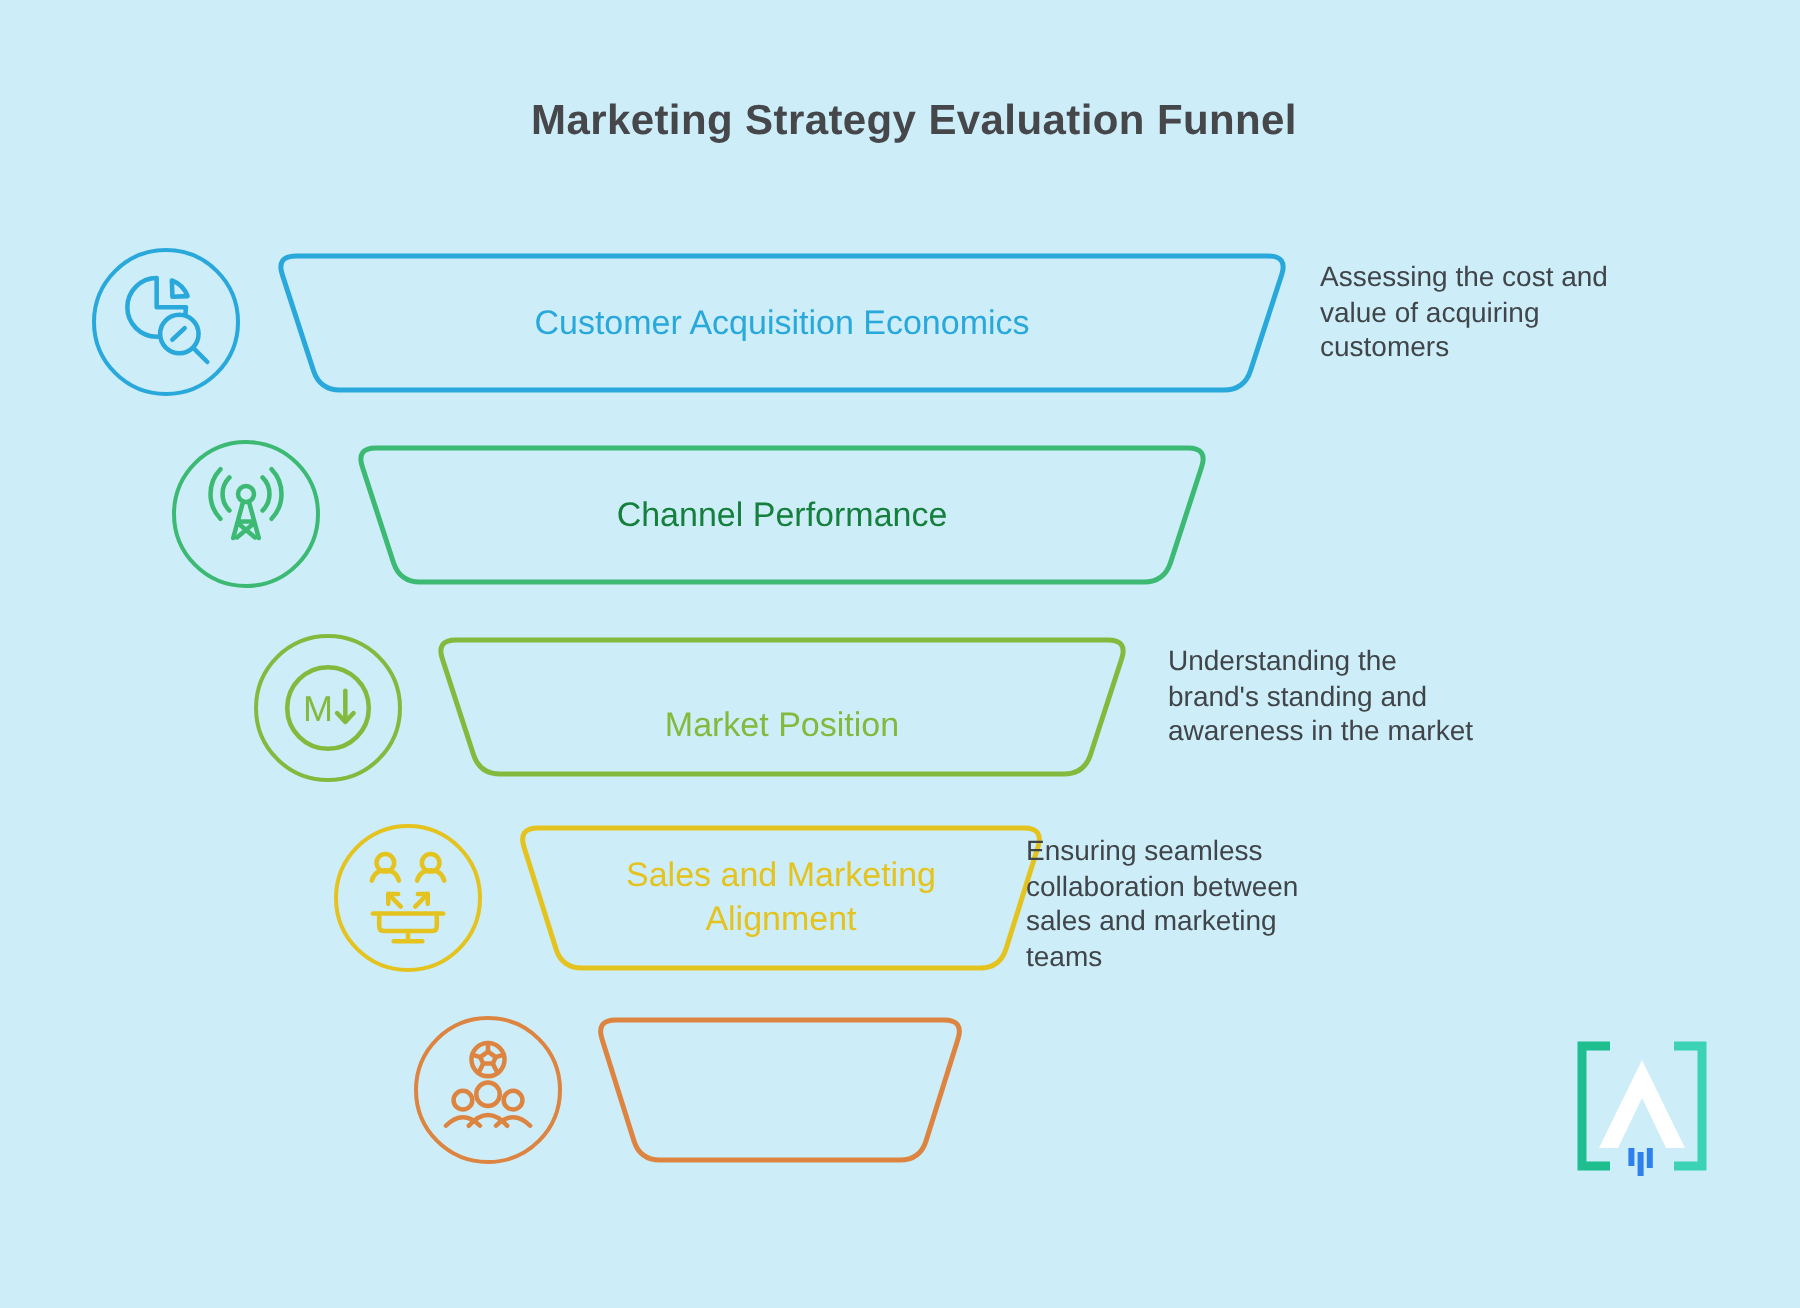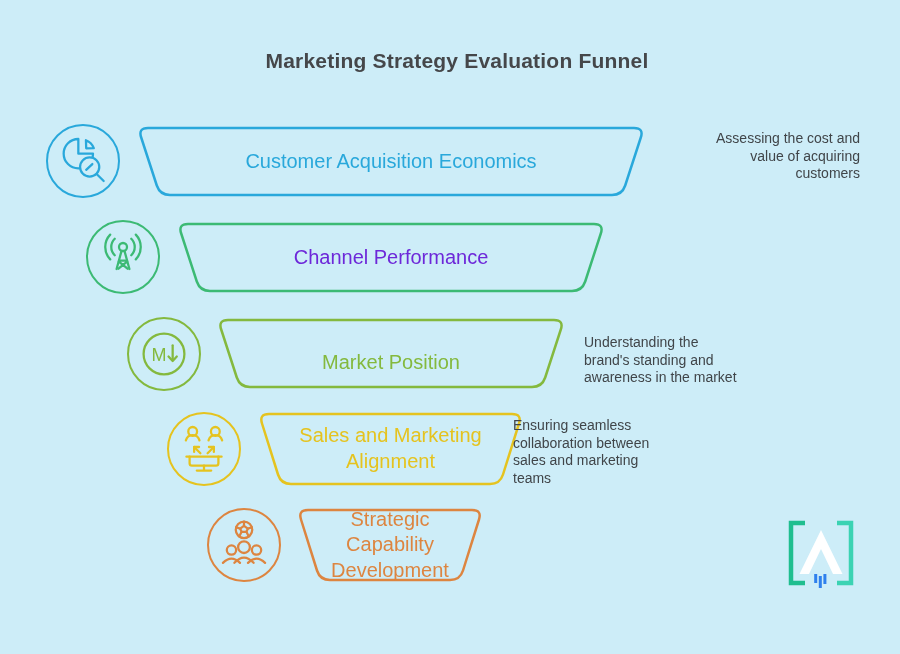--- a/index.html
+++ b/index.html
@@ -30,21 +30,21 @@
     justify-content: center;
   }
   .icon-circle svg { display:block; }
   .stage-shape { position: absolute; display:block; }
   .stage-label {
     position: absolute;
     display: flex;
     align-items: center;
     justify-content: center;
     text-align: center;
-    font-size: 20px;
+    font-size: 17px;
     font-weight: 500;
     line-height: 1.28;
     white-space: pre-line;
   }
   .stage-desc {
     position: absolute;
     font-size: 14px;
     line-height: 17.5px;
     white-space: pre-line;
   }
@@ -63,53 +63,53 @@
       <path d="M26.2 8.4 A10.2 10.2 0 0 1 32.1 14.3 L26.4 14.5 Z"></path>
       <circle cx="29" cy="28.5" r="7.2" fill="#CDEDF8"></circle>
       <path d="M26.4 30.6 L31 26.3"></path>
       <path d="M34.2 33.7 L39.5 39"></path>
     </svg>
   </div>
   <svg class="stage-shape" style="left:136px; top:126px;" width="510" height="71">
     <path d="M12 2 L498 2 Q508 2 504.8 11.5 L489.2 59.5 Q486 69 476 69 L34 69 Q24 69 20.8 59.5 L5.2 11.5 Q2 2 12 2 Z" fill="none" stroke-width="2.5" stroke-linejoin="round" stroke="#29A8DB"></path>
   </svg>
   <div class="stage-label" style="left: 136px; top: 126px; width: 510px; height: 71px; color: rgb(41, 168, 219);">Customer Acquisition Economics</div>
-  <div class="stage-desc" style="left:660px; top:130px; width:200px;text-align:right;">Assessing the cost and
+  <div class="stage-desc" style="left:660px; top:130px; width:200px;">Assessing the cost and
 value of acquiring
 customers</div>
 
   <div class="icon-circle" style="left: 86px; top: 220px; color: rgb(60, 186, 116);">
     <svg width="64" height="64" viewBox="0 0 48 48" fill="none" stroke="currentColor" stroke-width="1.7" stroke-linecap="round" stroke-linejoin="round">
       <circle cx="24" cy="16.5" r="3"></circle>
       <path d="M17.8 10.3 A8.7 8.7 0 0 0 17.8 22.7"></path>
       <path d="M14.4 7.2 A13.5 13.5 0 0 0 14.4 25.8"></path>
       <path d="M30.2 10.3 A8.7 8.7 0 0 1 30.2 22.7"></path>
       <path d="M33.6 7.2 A13.5 13.5 0 0 1 33.6 25.8"></path>
       <path d="M22.9 19.4 L19.2 33 M25.1 19.4 L28.8 33"></path>
       <path d="M21.3 26.8 H26.7 M20.9 27.4 L27.4 32.8 M27.1 27.4 L20.6 32.8"></path>
     </svg>
   </div>
   <svg class="stage-shape" style="left:176px; top:222px;" width="430" height="71">
     <path d="M12 2 L418 2 Q428 2 424.8 11.5 L409.2 59.5 Q406 69 396 69 L34 69 Q24 69 20.8 59.5 L5.2 11.5 Q2 2 12 2 Z" fill="none" stroke-width="2.5" stroke-linejoin="round" stroke="#3CBA74"></path>
   </svg>
-  <div class="stage-label" style="left: 176px; top: 222px; width: 430px; height: 71px; color: #6d28d9;">Channel Performance</div>
+  <div class="stage-label" style="left: 176px; top: 222px; width: 430px; height: 71px; color: #15803d;">Channel Performance</div>
 
   <div class="icon-circle" style="left: 127px; top: 317px; color: rgb(132, 185, 62);">
     <svg width="64" height="64" viewBox="0 0 48 48" fill="none" stroke="currentColor" stroke-width="1.7" stroke-linecap="round" stroke-linejoin="round">
       <circle cx="24" cy="24" r="15.3"></circle>
       <text x="14.6" y="29" font-size="13.5" font-weight="500" fill="currentColor" stroke="none" font-family="Liberation Sans, sans-serif">M</text>
       <path d="M30.5 17.5 V28.6"></path>
       <path d="M27.4 25.9 L30.5 29.2 L33.6 25.9"></path>
     </svg>
   </div>
   <svg class="stage-shape" style="left:216px; top:318px;" width="350" height="71">
     <path d="M12 2 L338 2 Q348 2 344.8 11.5 L329.2 59.5 Q326 69 316 69 L34 69 Q24 69 20.8 59.5 L5.2 11.5 Q2 2 12 2 Z" fill="none" stroke-width="2.5" stroke-linejoin="round" stroke="#84B93E"></path>
   </svg>
   <div class="stage-label" style="left: 216px; top: 318px; width: 350px; height: 90px; color: rgb(132, 185, 62);">Market Position</div>
-  <div class="stage-desc" style="left:584px; top:334px; width:200px;">Understanding the
+  <div class="stage-desc" style="left:584px; top:322px; width:200px;">Understanding the
 brand's standing and
 awareness in the market</div>
 
   <div class="icon-circle" style="left: 167px; top: 412px; color: rgb(229, 195, 31);">
     <svg width="64" height="64" viewBox="0 0 48 48" fill="none" stroke="currentColor" stroke-width="1.7" stroke-linecap="round" stroke-linejoin="round">
       <circle cx="15.5" cy="10.8" r="3.3"></circle>
       <path d="M10.4 17.5 Q11.5 13.6 15.5 13.6 Q19.5 13.6 20.6 17.5"></path>
       <circle cx="32.5" cy="10.8" r="3.3"></circle>
       <path d="M27.4 17.5 Q28.5 13.6 32.5 13.6 Q36.5 13.6 37.6 17.5"></path>
       <path d="M21.3 27.2 L16.6 22.5"></path>
@@ -140,23 +140,20 @@
       <circle cx="33.4" cy="27.8" r="3.5"></circle>
       <path d="M8.2 37.4 Q14.6 31 21 37.4"></path>
       <path d="M27 37.4 Q33.4 31 39.8 37.4"></path>
       <circle cx="24" cy="25.6" r="4.4"></circle>
       <path d="M16.8 37.4 Q24 29.4 31.2 37.4"></path>
     </svg>
   </div>
   <svg class="stage-shape" style="left:296px; top:508px;" width="188" height="74">
     <path d="M12 2 L176 2 Q186 2 183 11.5 L167 62.5 Q164 72 154 72 L34 72 Q24 72 21 62.5 L5 11.5 Q2 2 12 2 Z" fill="none" stroke-width="2.5" stroke-linejoin="round" stroke="#DD8540"></path>
   </svg>
-  <div class="stage-label" style="left: 296px; top: 508px; width: 188px; height: 74px; color: rgb(221, 133, 64);">Strategic
-Capability
-Development</div>
 
   <svg class="brand-logo" width="74" height="70" viewBox="0 0 74 70">
     <path d="M21 5 H7 V65 H21" fill="none" stroke-width="4.5" stroke="#1FBE8F"></path>
     <path d="M53 5 H67 V65 H53" fill="none" stroke-width="4.5" stroke="#3BD3B3"></path>
     <path d="M37 12 L58.5 56 H49 L37 31 L25 56 H15.5 Z" fill="#FFFFFF"></path>
     <g fill="#2F80ED">
       <rect x="30.2" y="56" width="3" height="9"></rect>
       <rect x="34.8" y="58" width="3" height="12"></rect>
       <rect x="39.4" y="56" width="3" height="10"></rect>
     </g>

